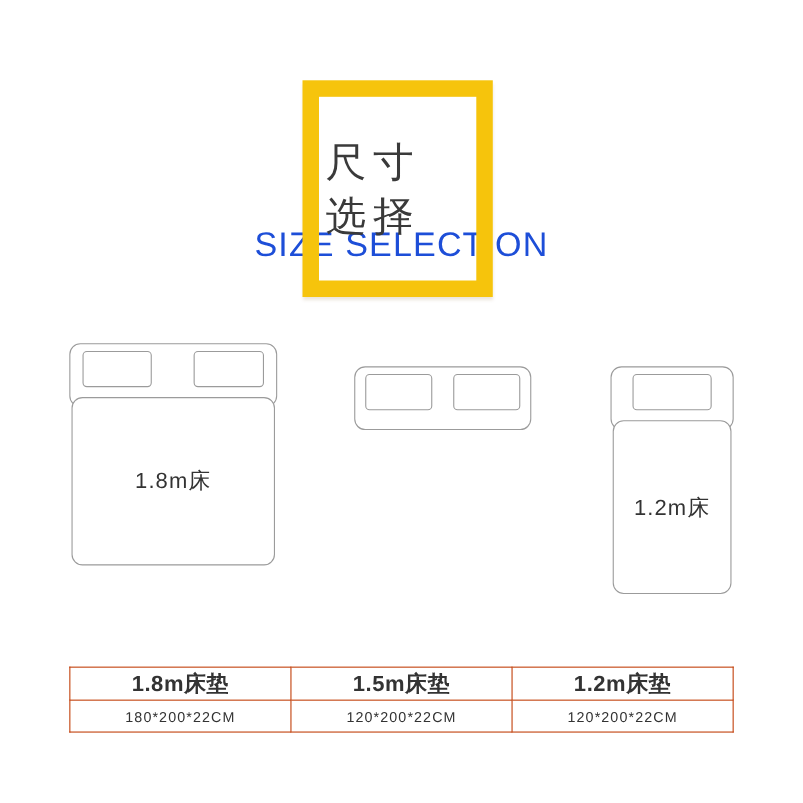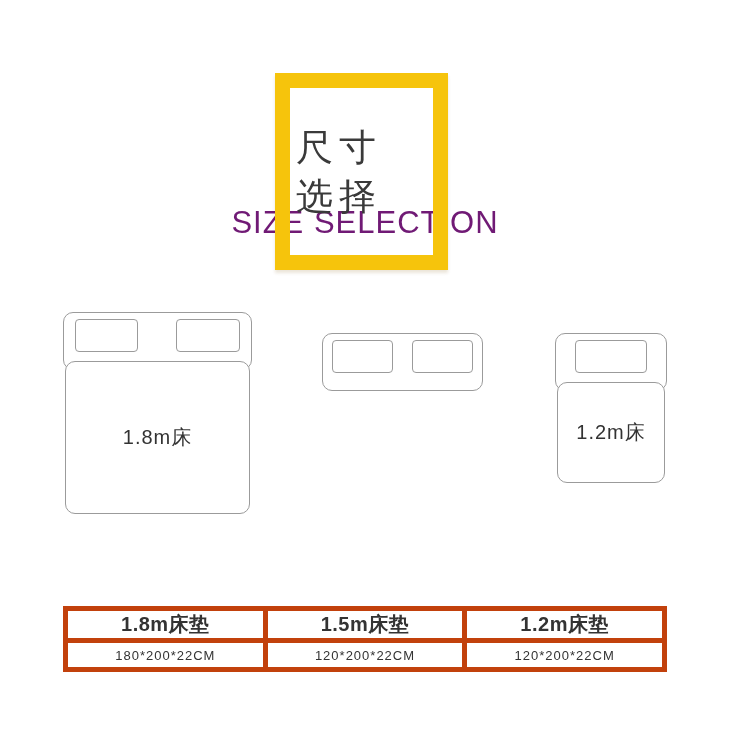--- a/index.html
+++ b/index.html
@@ -7,38 +7,38 @@
   .page {
     position:relative; width:730px; height:730px; background:#ffffff;
     font-family:"Liberation Sans","DejaVu Sans",sans-serif; overflow:hidden;
     margin:0 auto;
   }
 
   
   .subtitle-en {
     position:absolute; left:0; right:0; top:207px; z-index:1;
     text-align:center; font-size:31px; line-height:31px;
-    color:#701a75; letter-spacing:1px; font-weight:400;
+    color:#1d4ed8; letter-spacing:1px; font-weight:400;
   }
   .title-frame {
     position:absolute; left:275px; top:73px; width:173px; height:197px;
     border:15px solid #f6c40c; background:transparent; z-index:2;
     display:flex; align-items:center; justify-content:flex-start;
     box-shadow:0 3px 3px rgba(120,80,0,0.15);
   }
   .title-cn {
     font-size:37px; line-height:49px; color:#3a3a3a; font-weight:500;
     text-align:center; letter-spacing:6px; padding-left:6px;
   }
 
   
   .bed { position:absolute; top:312px; height:202px; }
   .bed-1 { left:63px;  width:189px; }
   .bed-2 { left:322px; width:161px; top:333px; height:201px; }
-  .bed-3 { left:555px; width:112px; top:333px; height:150px; }
+  .bed-3 { left:555px; width:112px; top:333px; height:207px; }
   .headboard {
     position:absolute; left:0; right:0; top:0; height:58px;
     border:1px solid #9b9b9b; border-radius:10px;
   }
   .pillow {
     position:absolute; top:6px; height:33px;
     border:1px solid #9b9b9b; border-radius:4px; background:#fff;
   }
   .bed-1 .pillow-left  { left:11px;  width:63px; }
   .bed-1 .pillow-right { right:11px; width:64px; }
@@ -51,21 +51,21 @@
     display:flex; align-items:center; justify-content:center;
   }
   .bed-label { font-size:20px; color:#333333; letter-spacing:1px; }
 
   
   .size-table {
     position:absolute; left:63px; top:606px; width:604px;
     border-collapse:collapse; table-layout:fixed;
   }
   .size-table td {
-    border:5px solid #c2410c; text-align:center; vertical-align:middle;
+    border:1px solid #c2410c; text-align:center; vertical-align:middle;
     color:#333333; background:#ffffff;
   }
   .row-name td { height:30px; font-size:20px; font-weight:700; letter-spacing:0.5px; }
   .row-size td { height:29px; font-size:13px; font-weight:400; letter-spacing:1px; }
 </style>
 </head>
 <body>
 
 <div class="page">
 

